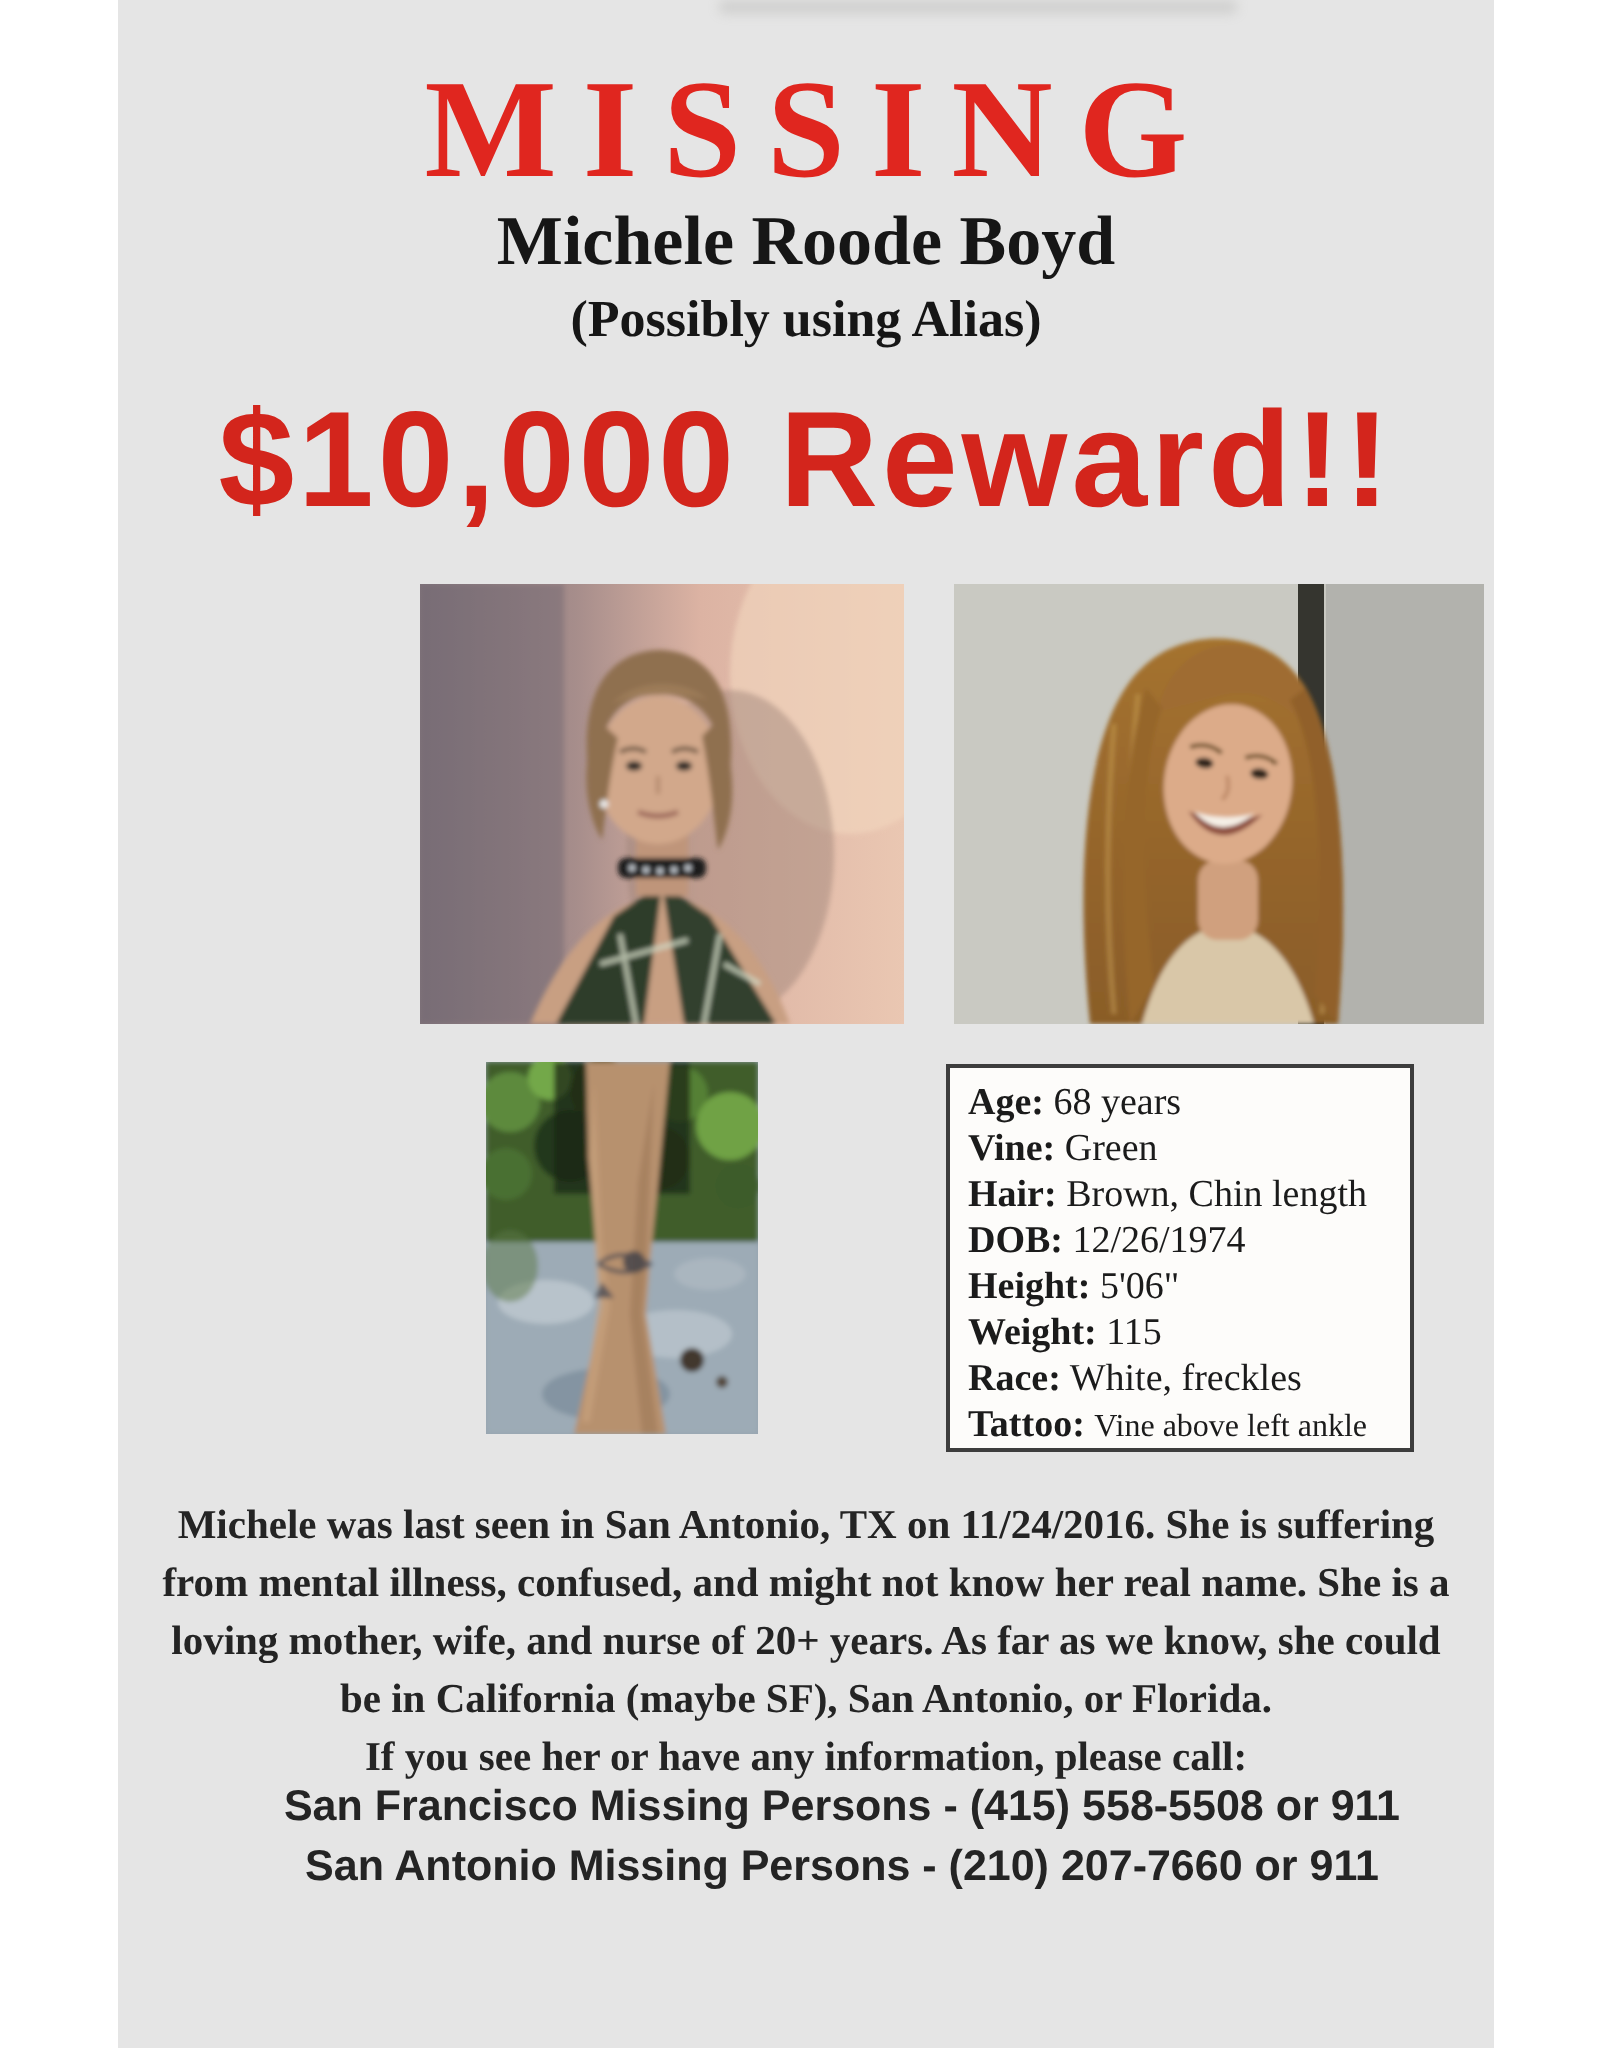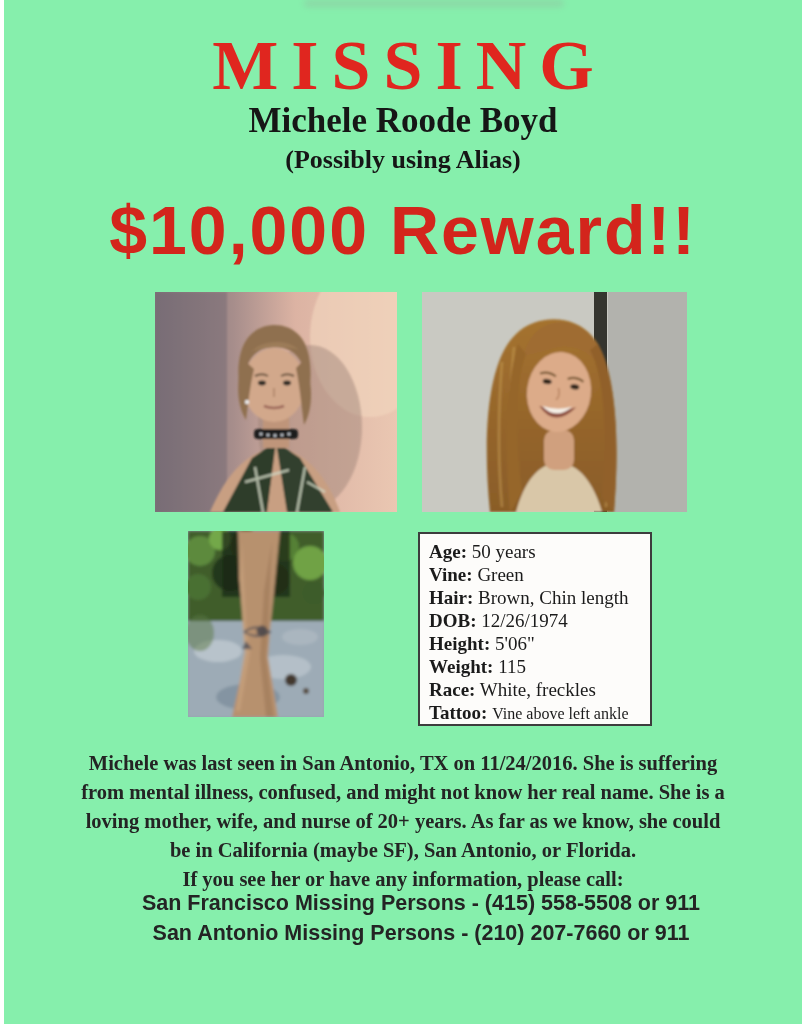--- a/index.html
+++ b/index.html
@@ -1,21 +1,21 @@
 <!DOCTYPE html>
 <html><head>
 <meta charset="utf-8">
 <style>
   html, body { margin: 0; padding: 0; background: #ffffff; }
   .poster {
     position: relative;
-    width: 798px;
+    width: 688px;
     height: 1024px;
     margin: 0 auto;
-    background: #86efac;
+    background: #e5e5e5;
     overflow: hidden;
     font-family: "Liberation Serif", serif;
     color: #1b1b1b;
   }
   .center-line { position: absolute; left: 0; right: 0; text-align: center; white-space: nowrap; }
 
   .top-smudge {
     position: absolute; left: 300px; top: 0; width: 260px; height: 7px;
     background: #9a9a96; opacity: 0.28; filter: blur(3px); border-radius: 4px;
   }
@@ -220,21 +220,21 @@
         <g opacity="0.8">
           <path d="M56,101 Q68,92 82,101 Q70,109 56,101" stroke="#4b4b55" stroke-width="2" fill="none"></path>
           <circle cx="74" cy="100" r="5.5" fill="#3f4049"></circle>
           <path d="M58,110 L64,118 L54,118 Z" fill="#4b4b55"></path>
         </g>
       </g>
     </svg>
   </div>
 
   <div class="info-box">
-    <div class="info-row"><span class="info-label">Age:</span> <span class="info-value">50 years</span></div>
+    <div class="info-row"><span class="info-label">Age:</span> <span class="info-value">68 years</span></div>
     <div class="info-row"><span class="info-label">Vine:</span> <span class="info-value">Green</span></div>
     <div class="info-row"><span class="info-label">Hair:</span> <span class="info-value">Brown, Chin length</span></div>
     <div class="info-row"><span class="info-label">DOB:</span> <span class="info-value">12/26/1974</span></div>
     <div class="info-row"><span class="info-label">Height:</span> <span class="info-value">5'06"</span></div>
     <div class="info-row"><span class="info-label">Weight:</span> <span class="info-value">115</span></div>
     <div class="info-row"><span class="info-label">Race:</span> <span class="info-value">White, freckles</span></div>
     <div class="info-row small-value"><span class="info-label">Tattoo:</span> <span class="info-value">Vine above left ankle</span></div>
   </div>
 
   <div class="center-line body-text">

